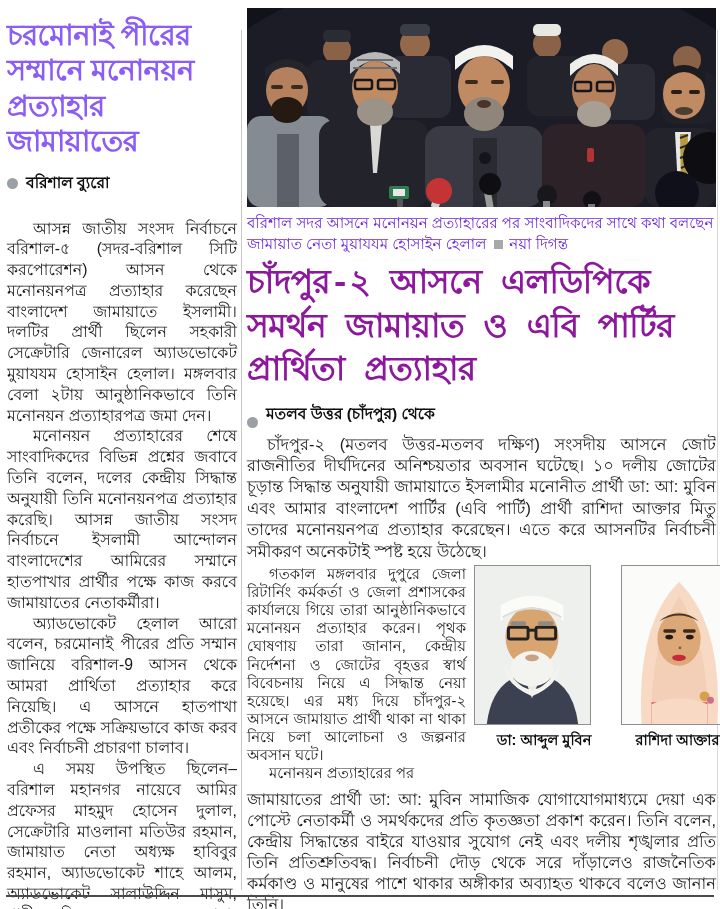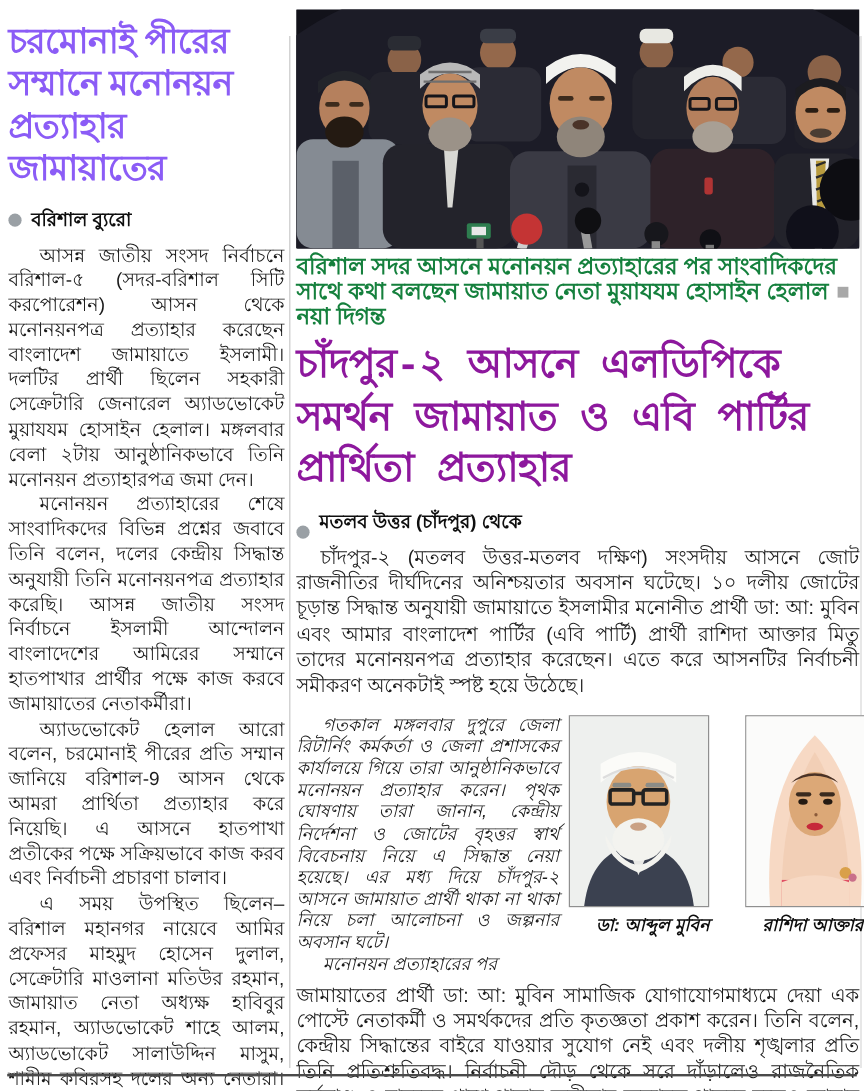--- a/index.html
+++ b/index.html
@@ -17,48 +17,48 @@
     font-family:"Liberation Sans","DejaVu Sans",sans-serif;
     color:var(--text-dark);
     overflow:hidden;
   }
   
   .left-col{position:absolute;left:7px;top:18px;width:230px;}
   .left-headline{
     font-size:29px;font-weight:800;color:#8b5cf6;line-height:1.22;
     letter-spacing:-0.5px;
   }
-  .byline{display:flex;align-items:center;gap:8px;margin:11px 0 7px;}
+  .byline{display:flex;align-items:center;gap:8px;margin:11px 0 22px;}
   .byline .dot{width:11px;height:11px;border-radius:50%;background:var(--bullet-gray);flex:0 0 auto;}
   .byline .byline-text{font-weight:700;font-size:15.5px;color:#0e0e0e;}
   .body-p{
     font-size:15.8px;line-height:20.8px;text-align:justify;
     color:var(--text-dark);text-indent:26px;
   }
   
   .col-rule{position:absolute;left:241px;top:30px;width:1px;height:860px;background:var(--rule-gray);}
   .edge-rule{position:absolute;left:717px;top:30px;width:1px;height:860px;background:#d8d8d8;}
   .bottom-rule{position:absolute;left:6px;width:708px;top:895px;height:2px;background:var(--bottom-rule);}
   
   .right-sec{position:absolute;left:247px;top:8px;width:469px;}
   .main-photo{width:469px;height:199px;display:block;background:#14141c;}
   .photo-caption{
-    margin-top:5px;font-size:19px;font-weight:700;line-height:21px;color:#15803d;
+    margin-top:5px;font-size:15px;font-weight:400;line-height:21px;color:#6d28d9;
   }
   .credit-sq{display:inline-block;width:9px;height:9px;background:#a8a8a8;margin:0 6px 1px 8px;vertical-align:middle;}
   .purple-headline{
     margin-top:9px;font-size:33px;font-weight:800;line-height:1.32;
     color:var(--headline-purple);letter-spacing:-0.5px;font-family:Liberation Mono, monospace;
   }
   .right-sec .byline{margin:8px 0 6px;align-items:flex-end;}
   .intro-p{
     font-size:16.3px;line-height:21.4px;text-align:justify;text-indent:20px;
     color:var(--text-dark);
   }
-  .mid-row{display:flex;gap:8px;margin-top:13px;align-items:flex-start;font-style:italic;}
+  .mid-row{display:flex;gap:8px;margin-top:3px;align-items:flex-start;}
   .mid-col{width:219px;flex:0 0 auto;}
   .mid-col p{
     font-size:14.8px;line-height:18.1px;text-align:justify;text-indent:22px;
     color:var(--text-dark);
   }
   .portraits{flex:1;display:flex;gap:7px;justify-content:flex-end;}
   .portrait{width:140px;}
   .portrait svg{width:117px;height:160px;display:block;border:1px solid #8f8f8f;background:#fff;}
   .portrait-cap{font-weight:700;font-size:14.5px;text-align:center;margin-top:4px;color:#0c0c0c;white-space:nowrap;}
   .cont-p{

